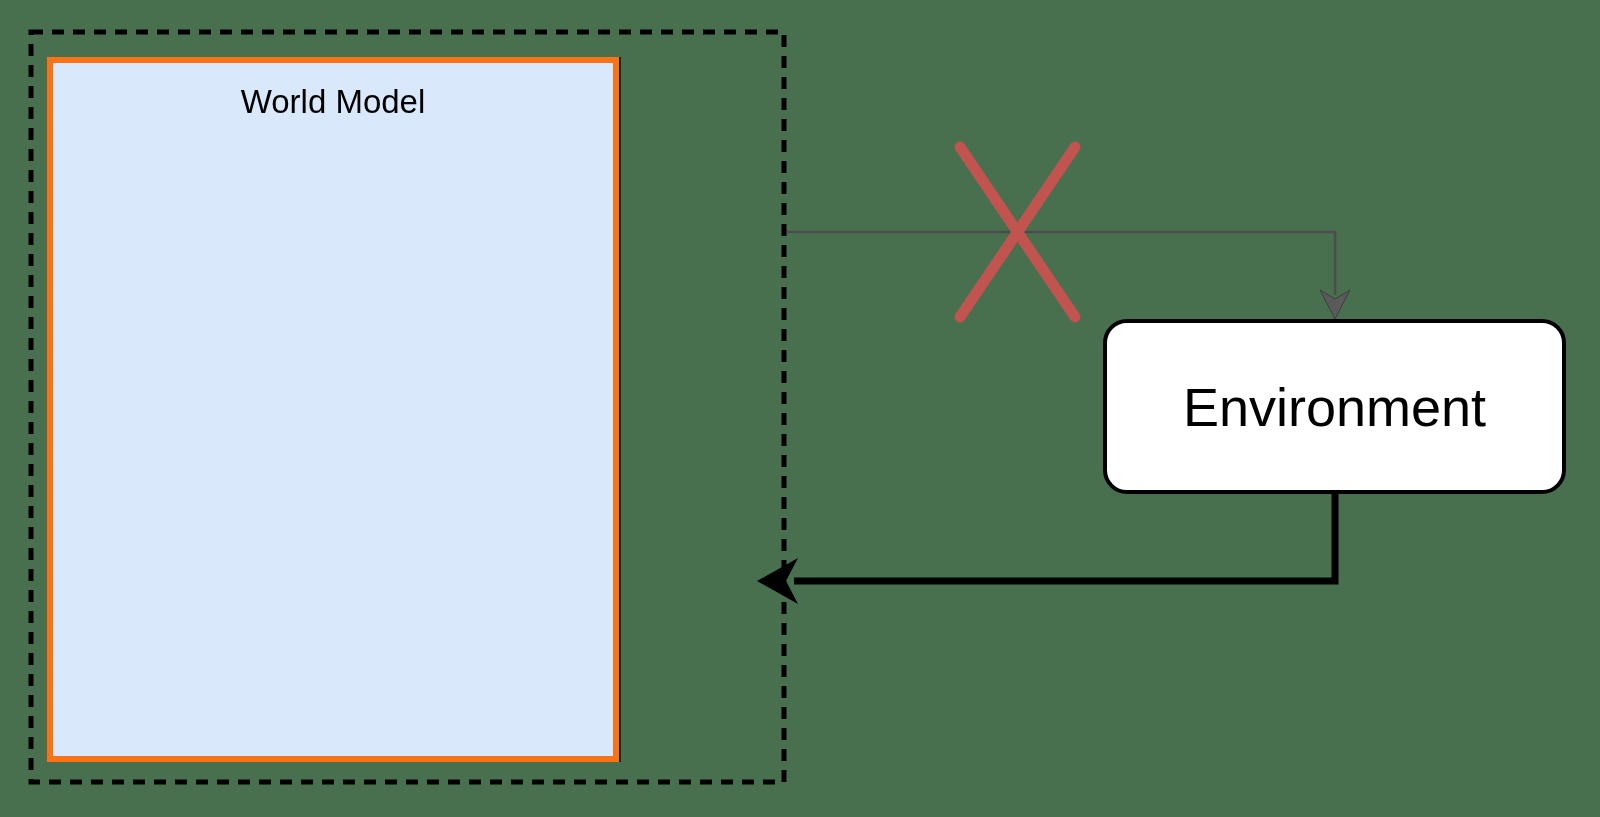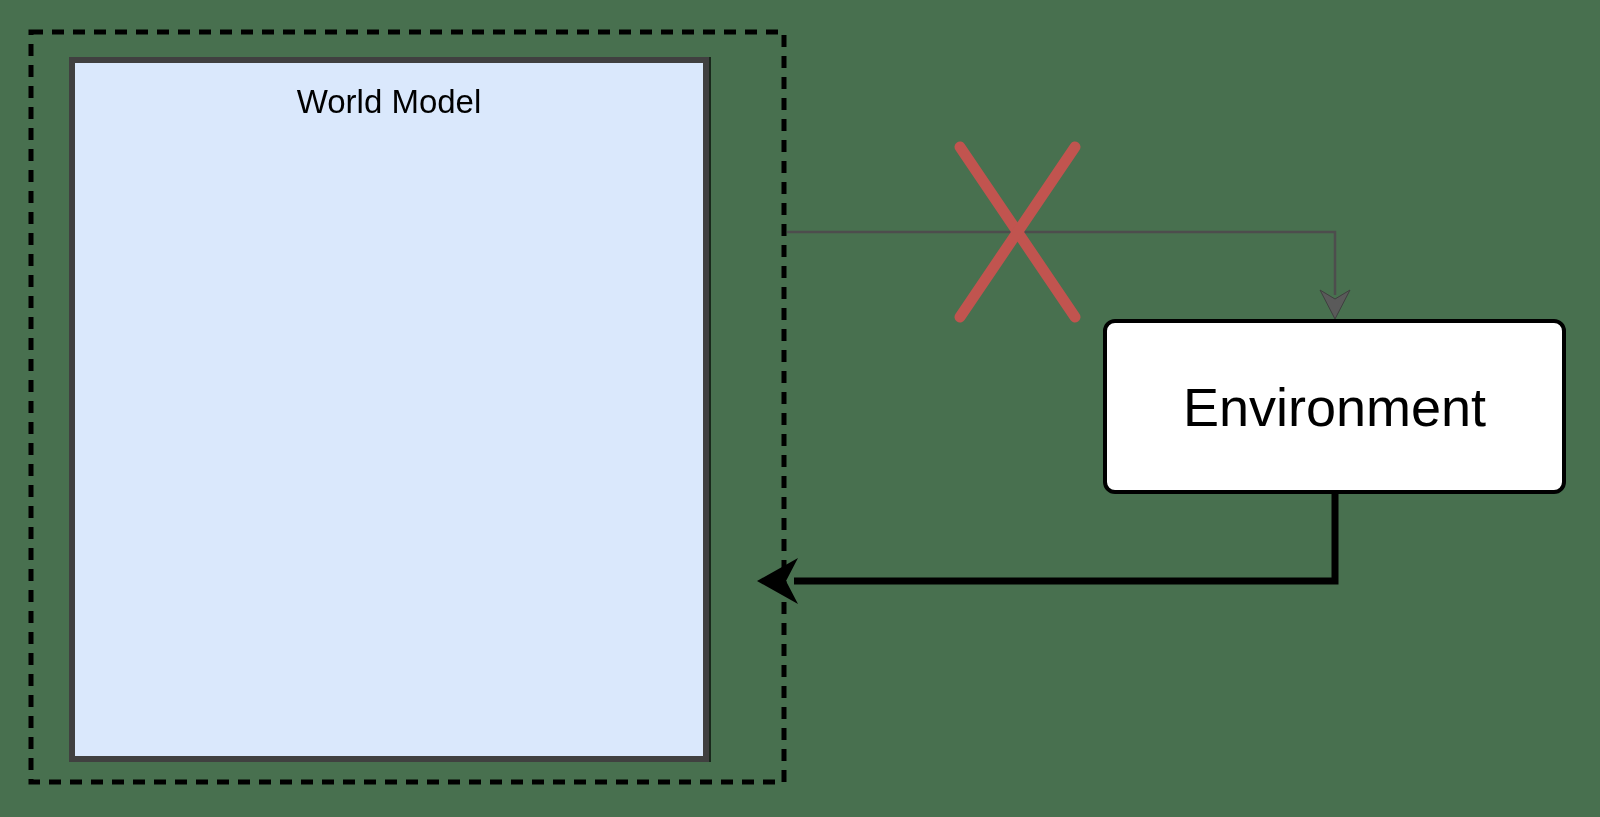--- a/index.html
+++ b/index.html
@@ -21,44 +21,44 @@
     width: 1600px;
     height: 817px;
     z-index: 1;
   }
   .node {
     position: absolute;
     box-sizing: border-box;
     z-index: 2;
   }
   #world-model-box {
-    left: 69px;
+    left: 47px;
     top: 57px;
-    width: 640px;
+    width: 572px;
     height: 705px;
     background: #dae8fc;
-    border: 6px solid #404040;
+    border: 6px solid #f97316;
     box-shadow: 2px 0 0 rgba(0,0,0,0.65);
   }
   #world-model-label {
     width: 100%;
     margin-top: 20px;
     text-align: center;
     font-size: 33px;
     line-height: 1.15;
     color: #000000;
   }
   #environment-box {
     left: 1103px;
     top: 319px;
     width: 463px;
     height: 175px;
     background: #ffffff;
     border: 4px solid #000000;
-    border-radius: 12px;
+    border-radius: 24px;
     display: flex;
     align-items: center;
     justify-content: center;
   }
   #environment-label {
     font-size: 54px;
     line-height: 1;
     color: #000000;
     text-align: center;
   }

